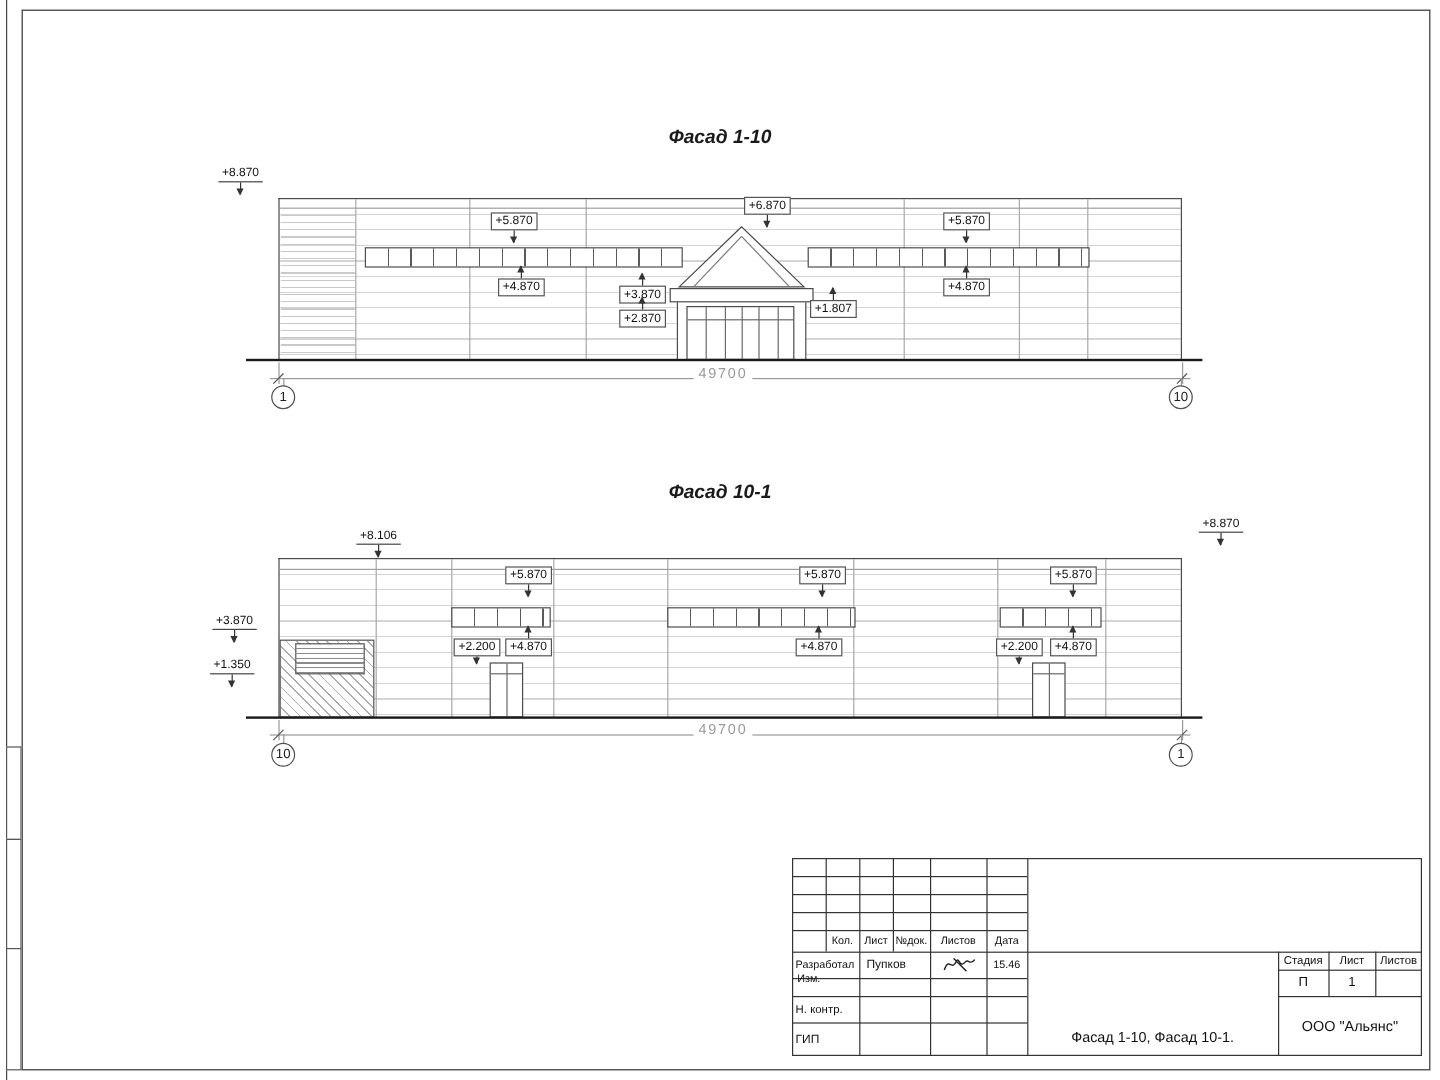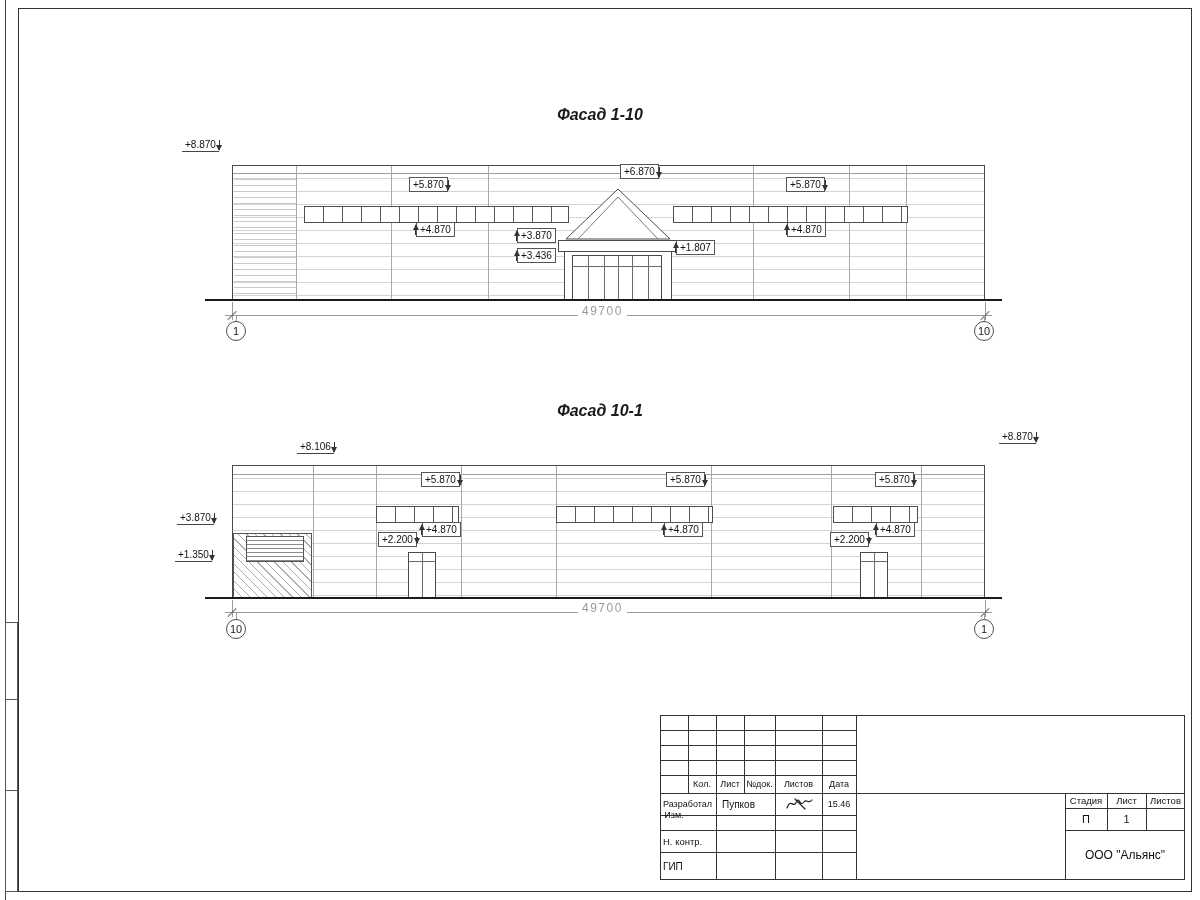--- a/index.html
+++ b/index.html
@@ -27,21 +27,21 @@
   .storefront { position:absolute; border:1px solid #4a4a4a; background:#fff; }
   .sf-v { position:absolute; top:0; bottom:0; width:1px; background:#6a6a6a; }
   .sf-h { position:absolute; left:0; right:0; height:1px; background:#6a6a6a; }
   .door { position:absolute; border:1px solid #4a4a4a; background:#fff; }
   .hatch { position:absolute; border:1px solid #555;
            background:repeating-linear-gradient(45deg, #fff 0 5px, #adadad 5px 6px); }
   .louver { position:absolute; border:1px solid #555;
             background:repeating-linear-gradient(to bottom, #fff 0 3px, #8a8a8a 3px 4px); }
 
   
-  .marker { position:absolute; display:flex; flex-direction:row; align-items:center; z-index:6; }
+  .marker { position:absolute; display:flex; flex-direction:column; align-items:center; z-index:6; }
   .mlabel { font-size:10px; line-height:13px; white-space:nowrap; color:#111; }
   .mlabel.boxed { border:1px solid #555; background:#fff; padding:0 3px; }
   .mlabel.plain { border-bottom:1px solid #444; padding:0 3px; }
   .arrow { position:relative; width:1px; height:10px; background:#333; }
   .arrow.short { height:6px; }
   .arrow.down::after { content:""; position:absolute; bottom:-1px; left:-2.5px; width:0; height:0;
                        border-left:3px solid transparent; border-right:3px solid transparent; border-top:6px solid #333; }
   .arrow.up::after { content:""; position:absolute; top:-1px; left:-2.5px; width:0; height:0;
                      border-left:3px solid transparent; border-right:3px solid transparent; border-bottom:6px solid #333; }
 
@@ -130,21 +130,21 @@
   <div class="marker" style="left:786px; top:222px;">
     <div class="arrow up"></div>
     <span class="mlabel boxed">+4.870</span>
   </div>
   <div class="marker" style="left:516px; top:228px;">
     <div class="arrow up"></div>
     <span class="mlabel boxed">+3.870</span>
   </div>
   <div class="marker" style="left:516px; top:248px;">
     <div class="arrow up"></div>
-    <span class="mlabel boxed">+3.436</span>
+    <span class="mlabel boxed">+2.870</span>
   </div>
   <div class="marker" style="left:675px; top:240px;">
     <div class="arrow up"></div>
     <span class="mlabel boxed">+1.807</span>
   </div>
 
   <div class="ext-line" style="left:232px; top:302px; height:18px;"></div>
   <div class="ext-line" style="left:985px; top:302px; height:18px;"></div>
   <div class="dim-line" style="left:225px; top:315px; width:767px;"></div>
   <div class="tick" style="left:226px; top:315px;"></div>
@@ -280,20 +280,21 @@
   <div class="tb-cell" style="left:775px; top:793px; width:47px; height:22px;">
     <svg width="32" height="20" viewBox="0 0 32 20">
       <path d="M4 14 C8 3,10 16,14 7 C16 3,17 13,21 8 C24 4,25 11,29 6 M12 5 L22 15" fill="none" stroke="#222" stroke-width="1.2" stroke-linecap="round"></path>
     </svg>
   </div>
   <div class="tb-cell" style="left:822px; top:793px; width:34px; height:22px;">15.46</div>
 
   <div class="tb-cell left" style="left:660px; top:830px; width:56px; height:22px; font-size:9.5px;">Н. контр.</div>
   <div class="tb-cell left" style="left:660px; top:852px; width:56px; height:28px; font-size:10px;">ГИП</div>
 
+  <div class="tb-cell bottom" style="left:856px; top:793px; width:209px; height:87px; font-size:12px;">Фасад 1-10, Фасад 10-1.</div>
   <div class="tb-cell" style="left:1065px; top:793px; width:42px; height:15px; font-size:9.5px;text-align:right;">Стадия</div>
   <div class="tb-cell" style="left:1107px; top:793px; width:39px; height:15px; font-size:9.5px;">Лист</div>
   <div class="tb-cell" style="left:1146px; top:793px; width:39px; height:15px; font-size:9.5px;">Листов</div>
   <div class="tb-cell" style="left:1065px; top:808px; width:42px; height:22px; font-size:11px;">П</div>
   <div class="tb-cell" style="left:1107px; top:808px; width:39px; height:22px; font-size:11px;">1</div>
   <div class="tb-cell" style="left:1065px; top:830px; width:120px; height:50px; font-size:12px;">ООО "Альянс"</div>
 
 </div>
 
 </body></html>

